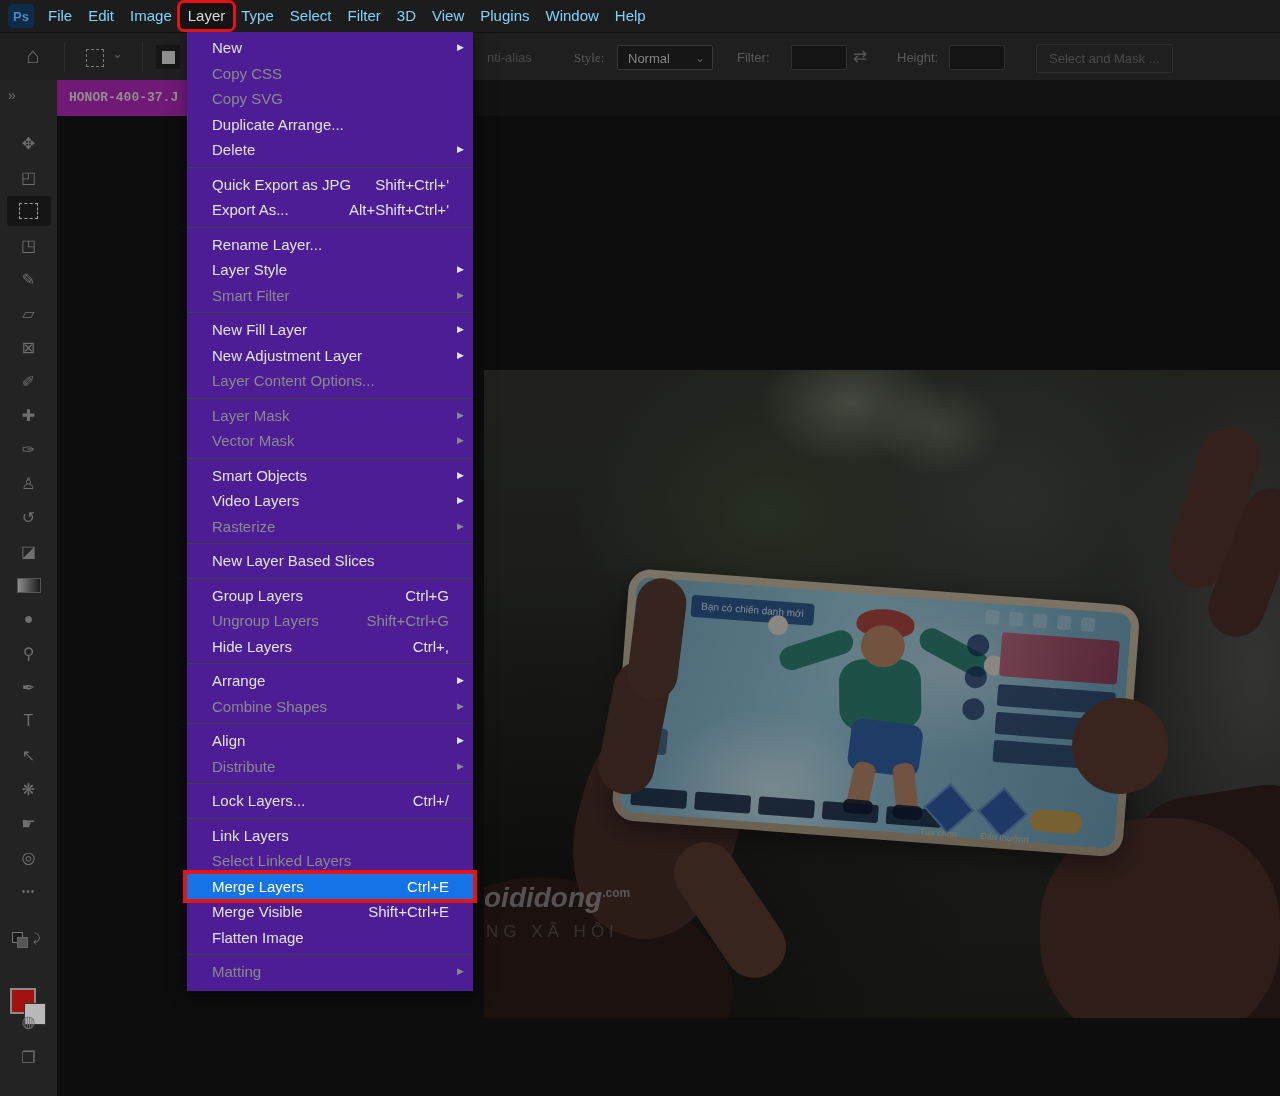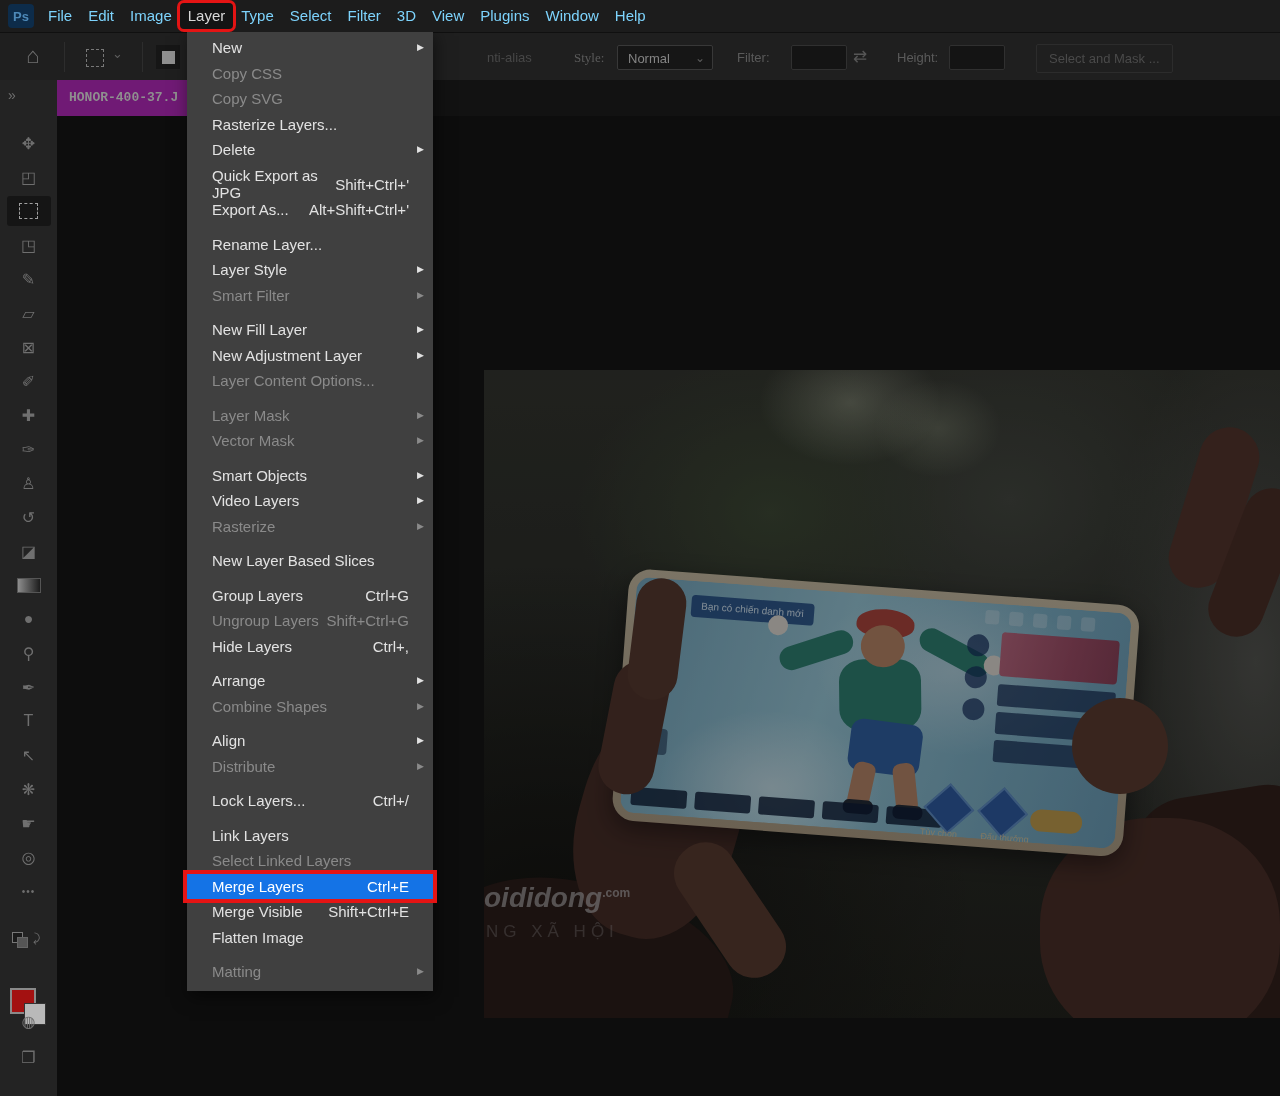--- a/index.html
+++ b/index.html
@@ -125,21 +125,21 @@
   .bb-label{bottom:-2px;font-size:9px;color:#d8c9a0;white-space:nowrap;}
   #bb-label-1{right:158px;}
   #bb-label-2{right:86px;}
 
   #watermark{left:0px;top:512px;color:rgba(205,205,205,.62);font-size:28px;font-weight:bold;font-style:italic;white-space:nowrap;}
   #watermark sup{font-size:12px;font-style:normal;}
   #watermark-tagline{left:2px;top:552px;color:rgba(195,195,195,.30);font-size:17px;letter-spacing:5px;white-space:nowrap;}
   #photo-dim{left:0;top:0;right:0;bottom:0;background:rgba(6,8,12,.42);}
 
   
-  #layer-menu{left:187px;top:30px;width:246px;background:#404040;z-index:50;
+  #layer-menu{left:187px;top:30px;width:286px;background:#4c1d95;z-index:50;
               padding:5px 0 6px 0;box-sizing:border-box;box-shadow:2px 6px 16px rgba(0,0,0,.5);}
   .menu-row{display:flex;align-items:center;height:25.5px;padding:0 24px 0 25px;position:relative;
             font-size:15px;color:#e2e2e2;box-sizing:border-box;}
   .menu-row .mi-shortcut{margin-left:auto;}
   .menu-row .mi-arrow{display:none;}
   .menu-row.has-sub .mi-arrow{display:block;position:absolute;right:9px;top:0;height:25.5px;line-height:25.5px;font-size:9px;}
   .menu-row.has-sub .mi-arrow::after{content:"\25B6";}
   .menu-row.disabled{color:#8a8a8a;}
   .menu-row.highlight{background:#1473e6;color:#fff;}
   .menu-row.red-annotated{box-shadow:0 0 0 4px #e51414;z-index:3;}
@@ -391,21 +391,21 @@
 
     </div>
 
     <div class="menu-row disabled">
       <span class="mi-label">Copy SVG</span>
       <span class="mi-shortcut"></span>
 
     </div>
 
     <div class="menu-row">
-      <span class="mi-label">Rasterize Layers...</span>
+      <span class="mi-label">Duplicate Arrange...</span>
       <span class="mi-shortcut"></span>
 
     </div>
 
     <div class="menu-row has-sub">
       <span class="mi-label">Delete</span>
       <span class="mi-shortcut"></span>
       <span class="mi-arrow"></span>
     </div>
 

